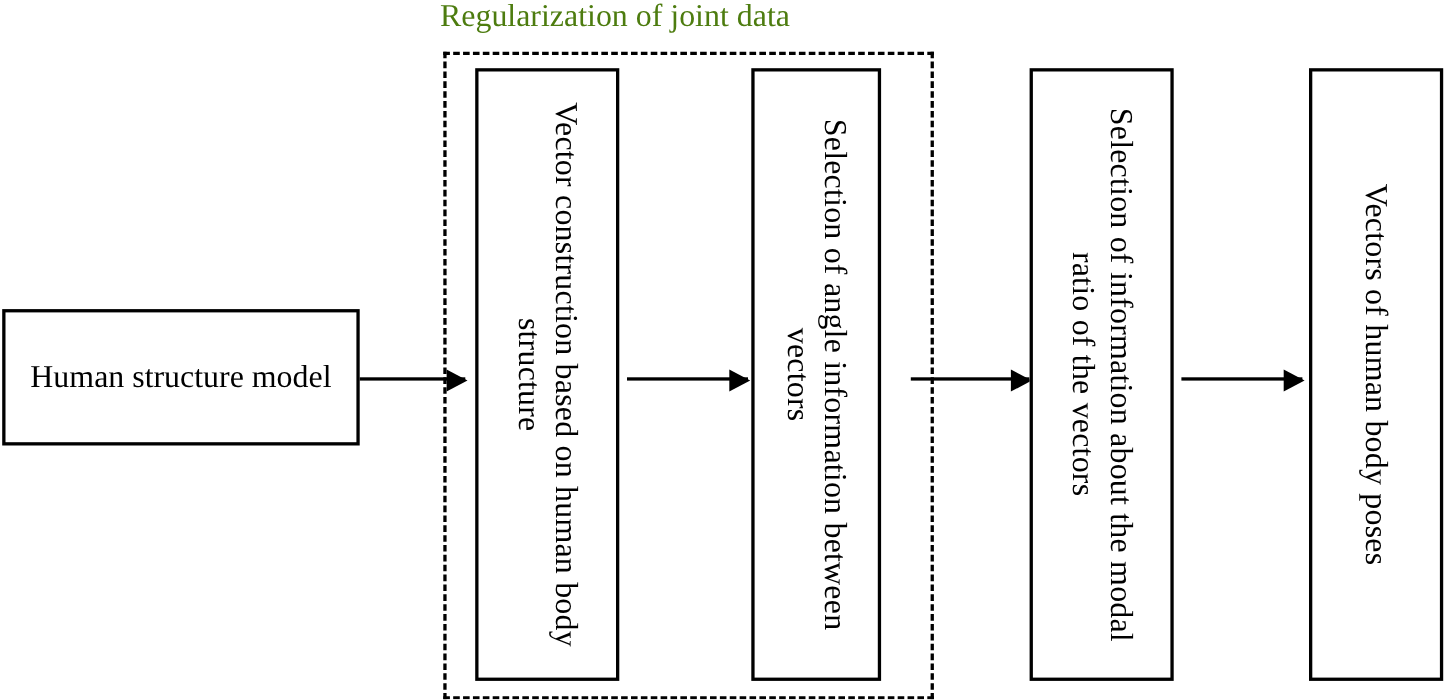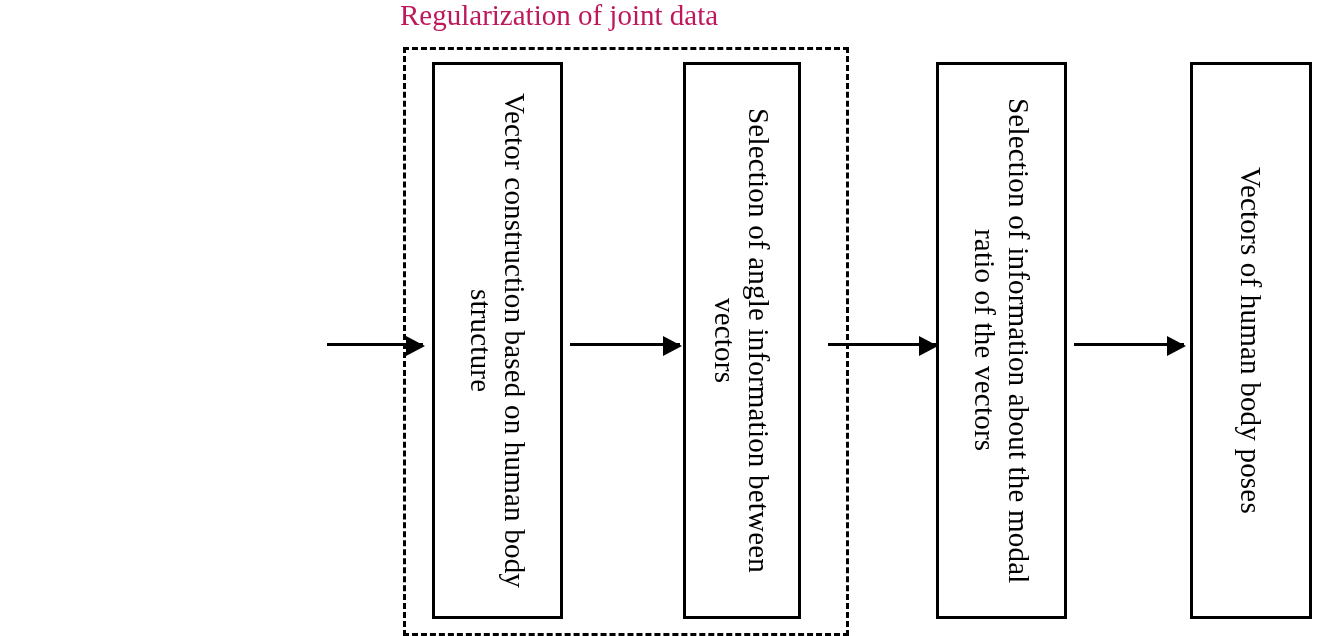--- a/index.html
+++ b/index.html
@@ -23,21 +23,21 @@
     border: 3px dashed #000000;
     box-sizing: border-box;
     background: transparent;
   }
   .group-title {
     position: absolute;
     font-family: "Liberation Serif", serif;
     font-size: 29px;
     line-height: 1.05;
     white-space: nowrap;
-    color: #be185d;
+    color: #4d7c0f;
   }
 
   
   .node {
     position: absolute;
     border: 3px solid #000000;
     box-sizing: border-box;
     background: #ffffff;
   }
   .node-label {
@@ -86,20 +86,23 @@
 </style>
 </head>
 <body>
 
 <div id="canvas">
 
   <div class="group-box" style="left:403px; top:47px; width:446px; height:589px;"></div>
 
   <div class="group-title" style="left:400px; top:0px;">Regularization of joint data</div>
 
+  <div class="node" style="left:2px; top:281px; width:325px; height:124px;">
+    <div class="node-label">Human structure model</div>
+  </div>
 
   <div class="arrow" style="left:327px; top:343px; width:96px;"></div>
 
   <div class="node vertical" style="left:432px; top:62px; width:131px; height:557px;">
     <div class="node-label">Vector construction based on human body structure</div>
   </div>
 
   <div class="arrow" style="left:570px; top:343px; width:110px;"></div>
 
   <div class="node vertical" style="left:683px; top:62px; width:118px; height:557px;">

